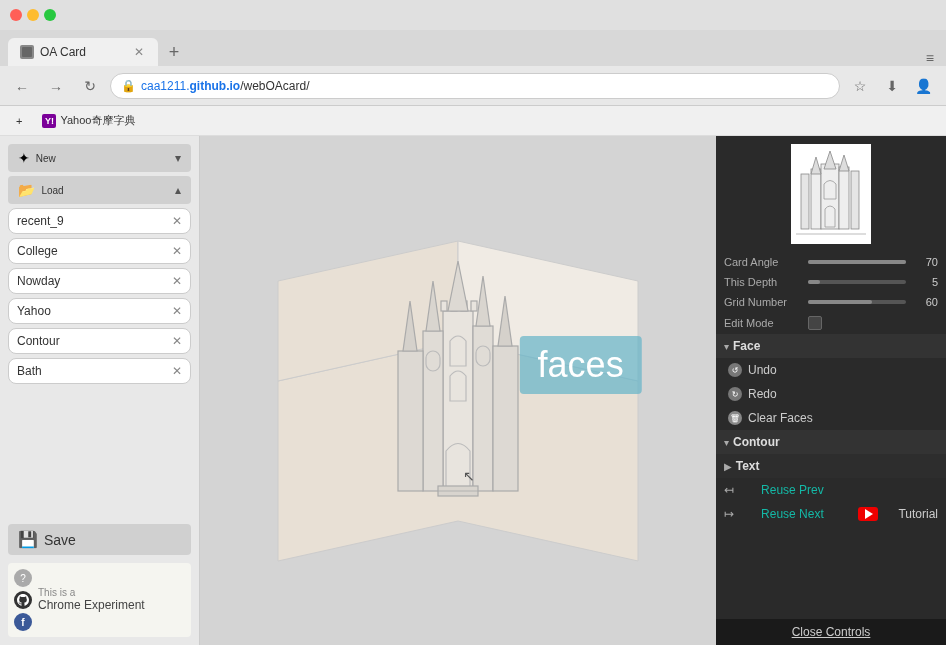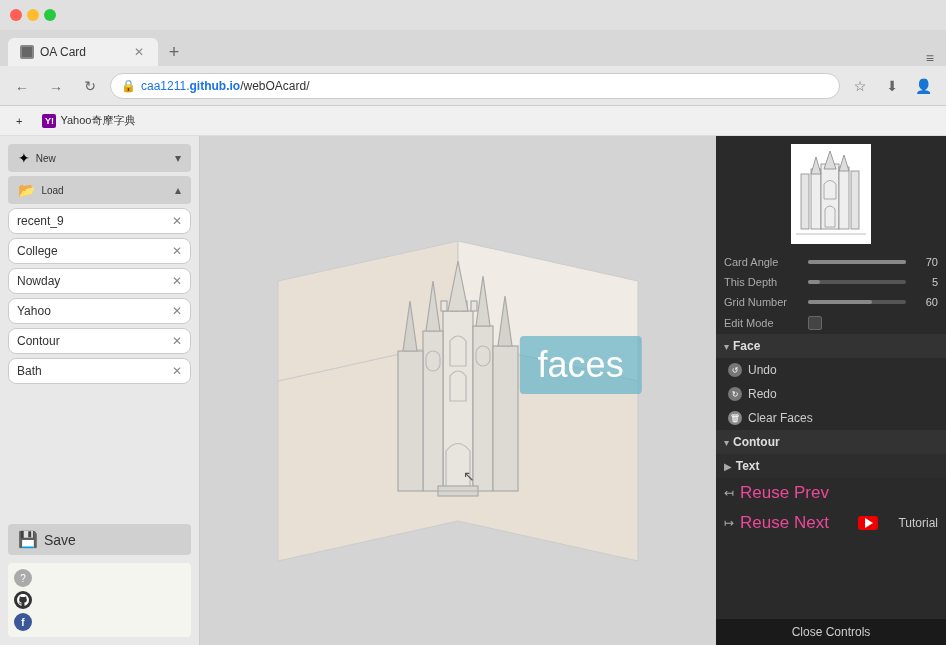--- a/index.html
+++ b/index.html
@@ -68,24 +68,24 @@
 
     .action-btn { display: flex; align-items: center; padding: 5px 12px; cursor: pointer; gap: 6px; }
     .action-icon { width: 14px; height: 14px; background: #888; border-radius: 50%; display: flex; align-items: center; justify-content: center; font-size: 8px; color: white; flex-shrink: 0; }
     .action-icon.trash { background: #888; }
     .action-label { font-size: 12px; color: #ccc; }
 
     .contour-header { display: flex; align-items: center; padding: 5px 8px; background: #333; cursor: pointer; }
     .text-header { display: flex; align-items: center; padding: 5px 8px; cursor: pointer; }
     .reuse-btn { display: flex; align-items: center; padding: 5px 8px; gap: 6px; cursor: pointer; }
     .reuse-arrow { color: #aaa; font-size: 12px; }
-    .reuse-label { font-size: 17px; color: #ec4899; }
+    .reuse-label { font-size: 12px; color: #14b8a6; margin-left: 21px; }
 
     .close-controls-bar { background: #1a1a1a; padding: 6px 8px; display: flex; align-items: center; justify-content: center; }
-    .close-controls-btn { font-size: 12px; color: #ccc; cursor: pointer; }
+    .close-controls-btn { font-size: 12px; color: #ccc; cursor: pointer; text-decoration: underline; }
 
     .tutorial-btn { display: flex; align-items: flex-end; gap: 20px; margin-left: auto; }
     .yt-icon { width: 20px; height: 14px; background: #e00; border-radius: 3px; display: flex; align-items: center; justify-content: center; }
     .yt-play { width: 0; height: 0; border-top: 5px solid transparent; border-bottom: 5px solid transparent; border-left: 8px solid white; margin-left: 2px; }
     .tutorial-label { font-size: 12px; color: #ccc; }
   </style>
 </head>
 <body>
 
 <div class="browser-frame">
@@ -191,20 +191,24 @@
 
       <div style="background:#f5f5f0; border-radius:4px; padding:6px; margin-top:4px; display:flex; align-items:center; gap:6px;">
         <div style="display:flex; flex-direction:column; gap:4px;">
           <div style="width:18px; height:18px; background:#aaa; border-radius:50%; display:flex; align-items:center; justify-content:center; font-size:10px; color:white; cursor:pointer;">?</div>
           <div style="width:18px; height:18px; background:#333; border-radius:50%; display:flex; align-items:center; justify-content:center; font-size:8px; color:white; cursor:pointer;">
             <svg viewBox="0 0 16 16" width="12" height="12" fill="white">
                 <path d="M8 0C3.58 0 0 3.58 0 8c0 3.54 2.29 6.53 5.47 7.59.4.07.55-.17.55-.38 0-.19-.01-.82-.01-1.49-2.01.37-2.53-.49-2.69-.94-.09-.23-.48-.94-.82-1.13-.28-.15-.68-.52-.01-.53.63-.01 1.08.58 1.23.82.72 1.21 1.87.87 2.33.66.07-.52.28-.87.51-1.07-1.78-.2-3.64-.89-3.64-3.95 0-.87.31-1.59.82-2.15-.08-.2-.36-1.02.08-2.12 0 0 .67-.21 2.2.82.64-.18 1.32-.27 2-.27.68 0 1.36.09 2 .27 1.53-1.04 2.2-.82 2.2-.82.44 1.1.16 1.92.08 2.12.51.56.82 1.27.82 2.15 0 3.07-1.87 3.75-3.65 3.95.29.25.54.73.54 1.48 0 1.07-.01 1.93-.01 2.2 0 .21.15.46.55.38A8.013 8.013 0 0016 8c0-4.42-3.58-8-8-8z"></path>
               </svg>
           </div>
           <div style="width:18px; height:18px; background:#3b5998; border-radius:50%; display:flex; align-items:center; justify-content:center; font-size:10px; color:white; font-weight:bold; cursor:pointer;">f</div>
+        </div>
+        <div>
+          <div style="font-size:10px; color:#888;">This is a</div>
+          <div style="font-size:12px; color:#444; font-weight:500; line-height:1.2;">Chrome Experiment</div>
         </div>
       </div>
     </div>
 
     <div class="canvas-area">
 
       <div class="card-preview">
         <svg class="card-svg" viewBox="0 0 380 420" xmlns="http://www.w3.org/2000/svg">
 
           <polygon points="10,380 190,340 370,380 370,200 190,160 10,200" fill="#e8e0d5" stroke="#ccc" stroke-width="1"></polygon>

